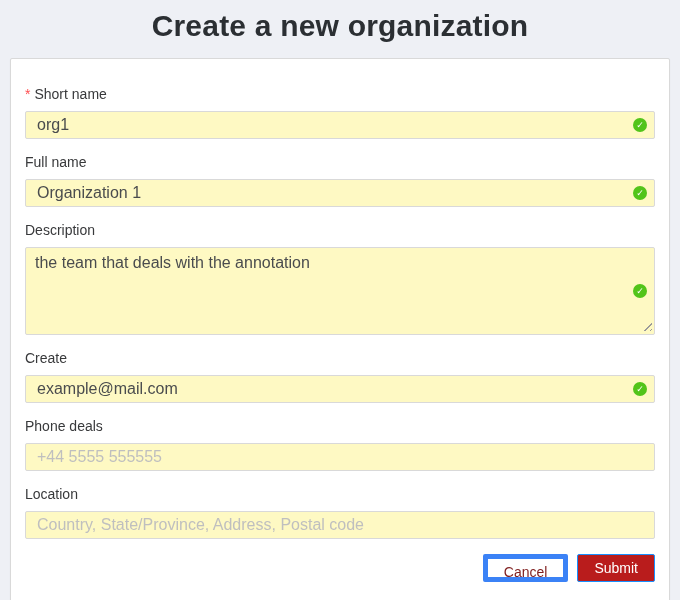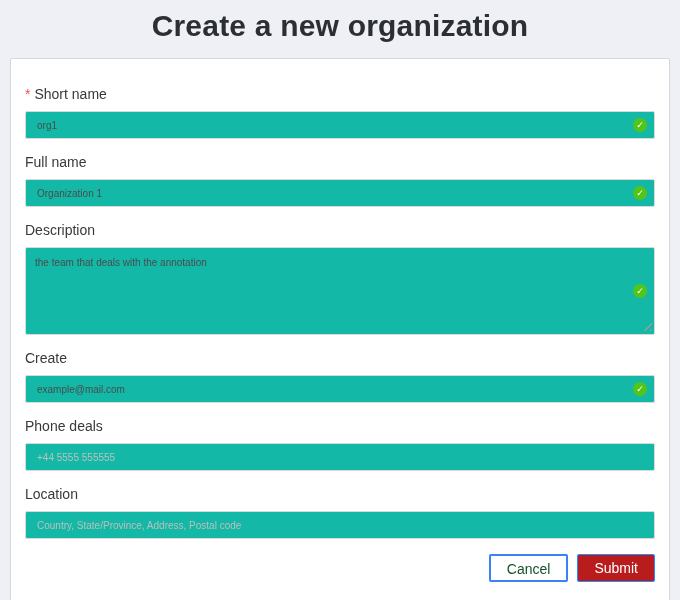--- a/index.html
+++ b/index.html
@@ -37,23 +37,23 @@
   .required-mark {
     color: #ff4d4f;
     margin-right: 4px;
     font-size: 14px;
   }
   .input-wrap { position: relative; }
   .text-input, .text-area {
     width: 100%;
     border: 1px solid #d9d9d9;
     border-radius: 2px;
-    font-size: 10px;
+    font-size: 16px;
     color: #4a4c4e;
-    background: #14b8a6;
+    background: #fef9c3;
     outline: none;
     font-family: "Liberation Sans", "DejaVu Sans", sans-serif;
   }
   .text-input {
     height: 28px;
     padding: 0 30px 0 11px;
   }
   .text-area {
     height: 88px;
     padding: 5px 30px 5px 9px;
@@ -93,22 +93,22 @@
     height: 28px;
     padding: 0 16px;
     font-size: 14px;
     border-radius: 2px;
     cursor: pointer;
     font-family: "Liberation Sans", "DejaVu Sans", sans-serif;
     line-height: 26px;
   }
   .btn-default {
     background: #ffffff;
-    border: 2px solid #3b82f6;
-    color: #14532d;
+    border: 5px solid #3b82f6;
+    color: #7f1d1d;
   }
   .btn-primary {
     background: #b91c1c;
     border: 1px solid #1890ff;
     color: #ffffff;
   }
 </style>
 </head>
 <body>
 

